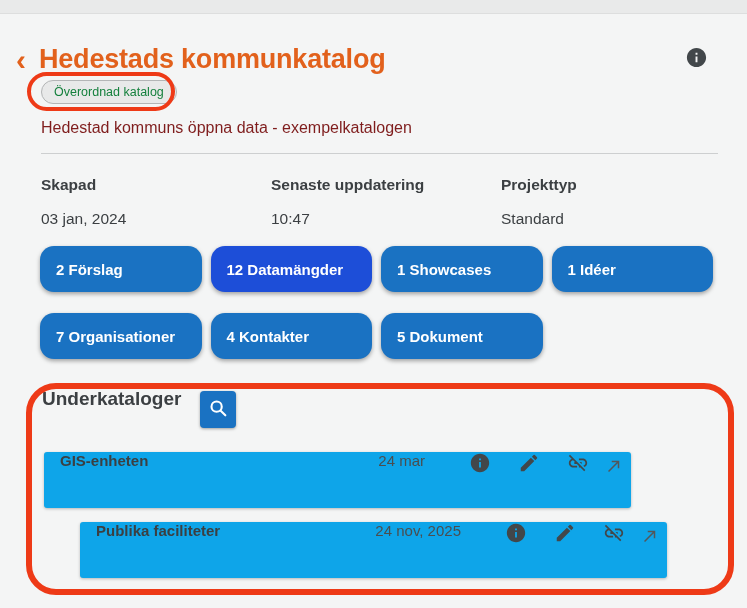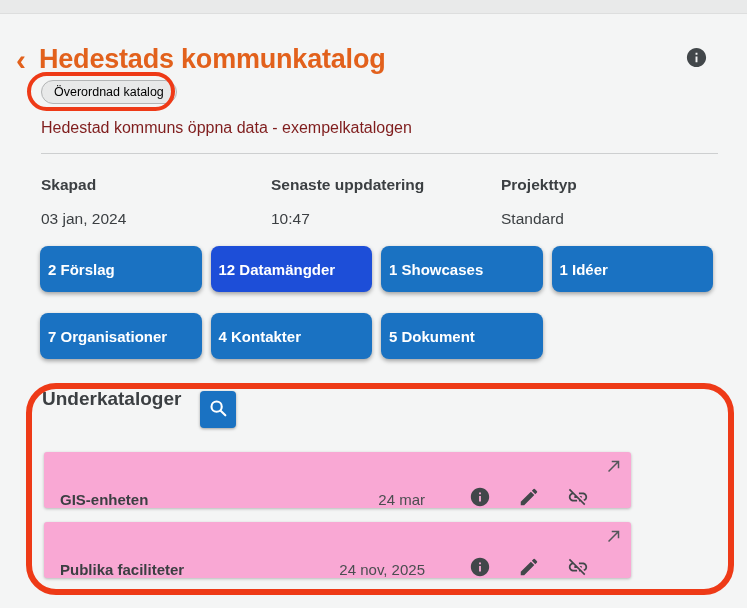--- a/index.html
+++ b/index.html
@@ -7,42 +7,42 @@
   .page{position:relative;width:747px;height:608px;background:#f4f5f5;overflow:hidden;}
   .topstrip{position:absolute;top:0;left:0;right:0;height:13px;background:#e9eaea;border-bottom:1px solid #dddede;}
 
   .header{position:absolute;top:44px;left:16px;display:flex;align-items:center;gap:13px;}
   .back-btn{background:none;border:none;padding:0;color:#e2611c;font-size:30px;font-weight:700;line-height:26px;cursor:pointer;font-family:inherit;}
   .page-title{color:#e2611c;font-size:27px;font-weight:700;letter-spacing:-0.2px;}
 
   .info-btn{position:absolute;top:46px;left:685px;width:23px;height:23px;background:none;border:none;padding:0;color:#42474a;cursor:pointer;}
   .info-btn svg{width:23px;height:23px;display:block;}
 
-  .badge{position:absolute;top:80px;left:41px;height:24px;display:flex;align-items:center;padding:0 12px;background:#e8e9e9;border:1px solid #b3b5b6;border-radius:12px;font-size:12.5px;color:#000000;box-sizing:border-box;}
+  .badge{position:absolute;top:80px;left:41px;height:24px;display:flex;align-items:center;padding:0 12px;background:#e8e9e9;border:1px solid #b3b5b6;border-radius:12px;font-size:12.5px;color:#15803d;box-sizing:border-box;}
 
   .annotation-oval{position:absolute;top:72px;left:27px;width:148px;height:39px;border:4px solid #ee3a17;border-radius:21px;pointer-events:none;box-sizing:border-box;}
   .annotation-rect{position:absolute;top:383px;left:26px;width:708px;height:212px;border:6px solid #ee3a17;border-radius:30px;pointer-events:none;box-sizing:border-box;}
 
   .description{position:absolute;top:119px;left:41px;font-size:16px;color:#7f1d1d;}
   .divider{position:absolute;top:153px;left:41px;width:677px;height:1px;background:#cdcfd0;}
 
   .meta{position:absolute;top:176px;left:41px;display:grid;grid-template-columns:230px 230px auto;}
   .meta-label{font-weight:700;font-size:15.5px;color:#3b3f42;margin-bottom:16px;}
   .meta-value{font-size:15.5px;color:#3b3f42;}
 
   .counters{position:absolute;top:246px;left:40px;width:673px;display:grid;grid-template-columns:repeat(4,1fr);column-gap:9px;row-gap:21px;}
-  .counter-btn{height:46px;background:#1a72c2;color:#fff;font-weight:700;font-size:15px;font-family:inherit;text-align:left;padding:0 8px 0 8px;border:none;border-radius:8px;box-shadow:0 2px 4px rgba(0,0,0,.35);display:flex;align-items:center;cursor:pointer;}
+  .counter-btn{height:46px;background:#1a72c2;color:#fff;font-weight:700;font-size:15px;font-family:inherit;text-align:left;padding:0 8px 0 16px;border:none;border-radius:14px;box-shadow:0 2px 4px rgba(0,0,0,.35);display:flex;align-items:center;cursor:pointer;}
   .counter-btn.active{background:#1d4ed8;text-align:right;}
 
   .subcat-heading{position:absolute;top:388px;left:42px;font-size:19px;font-weight:700;color:#3b3f42;}
   .search-btn{position:absolute;top:391px;left:200px;width:36px;height:37px;background:#1a72c2;border:none;border-radius:4px;box-shadow:0 1px 3px rgba(0,0,0,.35);display:flex;align-items:center;justify-content:center;cursor:pointer;}
   .search-btn svg{width:22px;height:22px;}
 
-  .card{position:absolute;left:44px;width:587px;height:56px;background:#f9a8d4;border-radius:3px;box-shadow:0 1px 3px rgba(0,0,0,.25);display:flex;align-items:flex-end;padding:0 42px 0 16px;box-sizing:border-box;}
-  .card1{top:452px;} .card2{top:522px;}
+  .card{position:absolute;left:44px;width:587px;height:56px;background:#0ea5e9;border-radius:3px;box-shadow:0 1px 3px rgba(0,0,0,.25);display:flex;align-items:flex-start;padding:0 42px 0 16px;box-sizing:border-box;}
+  .card1{top:452px;} .card2{top:522px;margin-left:36px;}
   .card-name{flex:1;font-weight:700;font-size:15px;color:#3b3f42;}
   .card-date{font-size:15px;color:#4a4e50;margin-right:44px;white-space:nowrap;}
   .card-icons{display:flex;align-items:center;gap:27px;}
   .icon-btn{width:22px;height:22px;background:none;border:none;padding:0;color:#42474a;cursor:pointer;}
   .icon-btn svg{width:22px;height:22px;display:block;}
   .arrow-btn{position:absolute;top:4px;right:6px;width:20px;height:20px;background:none;border:none;padding:0;color:#53575a;cursor:pointer;}
   .arrow-btn svg{width:18px;height:18px;display:block;}
 </style>
 </head>
 <body>

